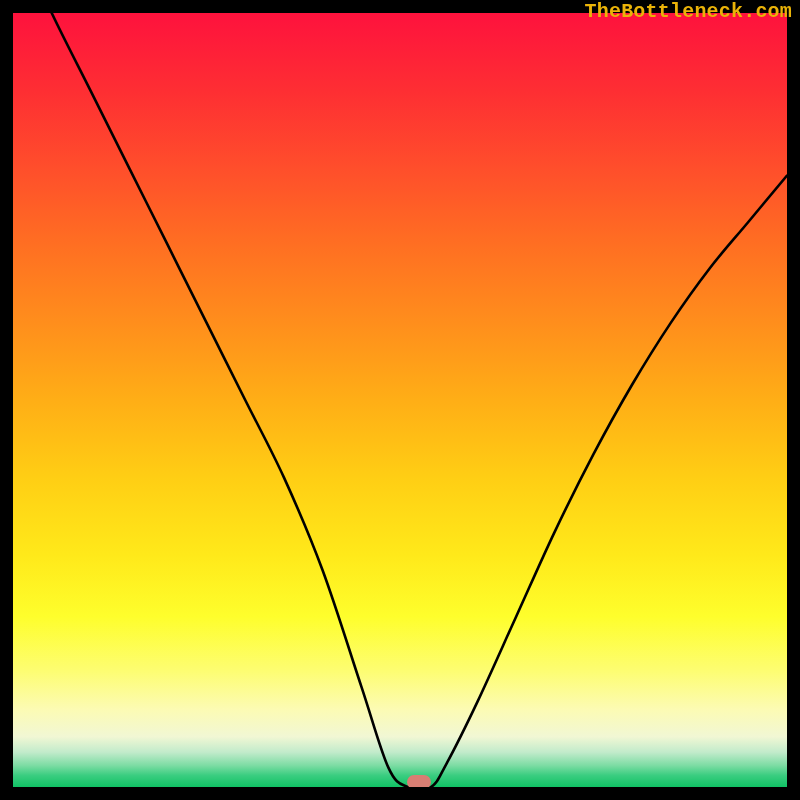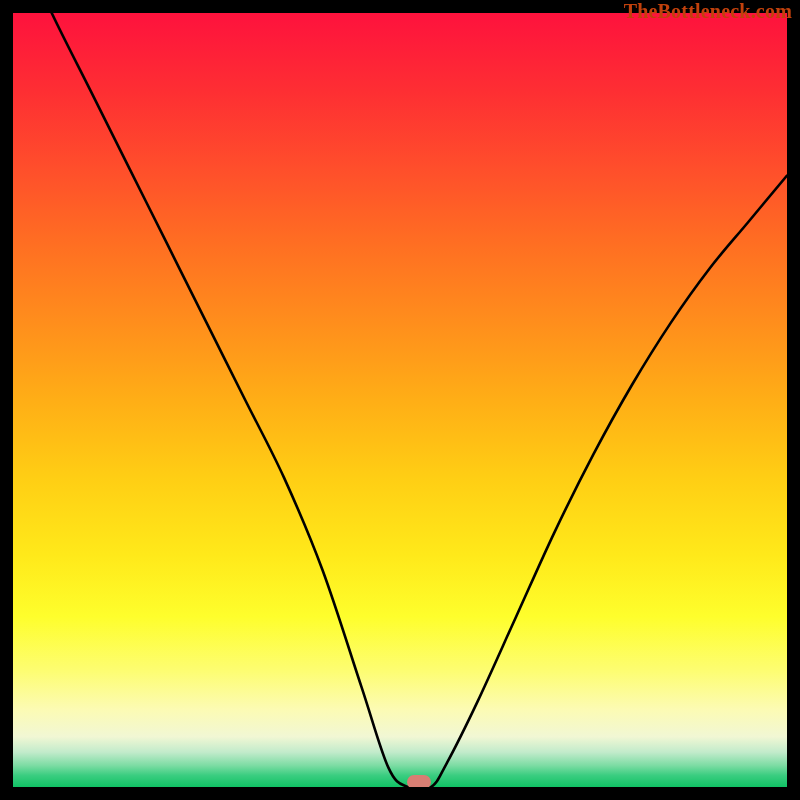--- a/index.html
+++ b/index.html
@@ -42,24 +42,24 @@
     position: absolute;
     width: 24px;
     height: 14px;
     border-radius: 7px;
     transform: translate(-50%, -50%);
   }
   .watermark {
     position: absolute;
     top: 0;
     right: 8px;
-    font-family: Liberation Serif, serif;
+    font-family: Liberation Mono, monospace;
     font-size: 20px;
     font-weight: 600;
-    color: #c2410c;
+    color: #eab308;
     letter-spacing: 0.2px;
   }
 </style>
 </head>
 <body>
 
 <div class="stage">
   <div class="plot-area">
     <svg class="gradient" viewBox="0 0 774 774" preserveAspectRatio="none">
       <defs>

